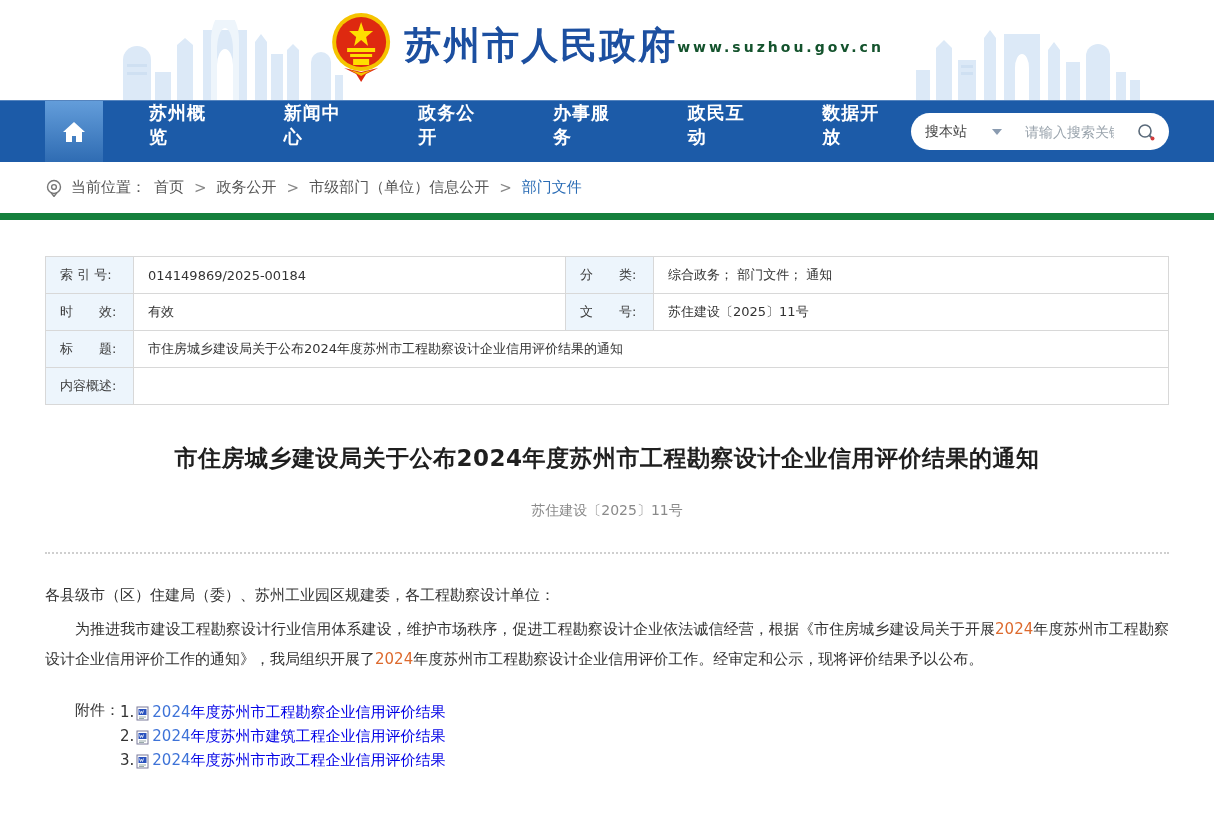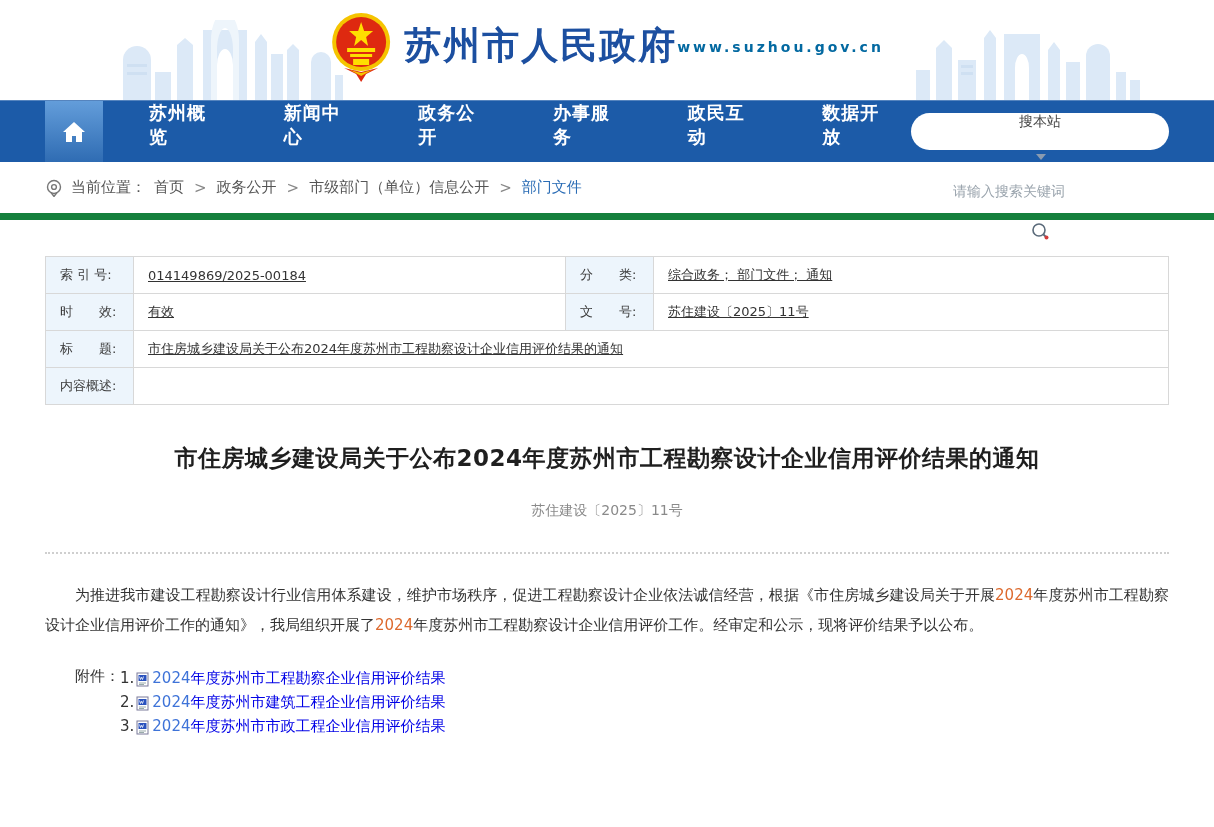--- a/index.html
+++ b/index.html
@@ -8,32 +8,32 @@
 
   
   .site-header { position:relative; height:100px; background:#fff; overflow:hidden; }
   .skyline { position:absolute; bottom:0; opacity:1; }
   .skyline.left { left:115px; }
   .skyline.right { right:70px; }
   .logo-wrap { position:absolute; left:50%; top:10px; transform:translateX(-50%);
                display:flex; align-items:center; gap:12px; }
   .site-title-block { display:flex; align-items:center; }
   .site-title { font-size:37px; font-weight:bold; color:#1c4fa0; letter-spacing:2px; line-height:1.25; }
-  .site-url { font-size:14px; font-weight:bold; color:#0369a1; letter-spacing:3px; margin-top:2px; }
+  .site-url { font-size:14px; font-weight:bold; color:#14532d; letter-spacing:3px; margin-top:2px; }
 
   
   .navbar { height:62px; background:#1c5ba8; display:flex; align-items:stretch;
             padding:0 45px; position:relative; border-top:1px solid rgba(255,255,255,.25); }
   .home-btn { width:58px; display:flex; align-items:center; justify-content:center;
               background:linear-gradient(#639dda,#2f6cb3); cursor:pointer; }
   .nav-items { display:flex; flex:1; align-items:flex-start; }
   .nav-item { color:#fff; font-size:18px; font-weight:bold; padding:0 24px; margin-left:22px;
               cursor:pointer; letter-spacing:1px; }
   .search-pill { align-self:center; width:258px; height:37px; background:#fff; border-radius:19px;
-                 display:flex; align-items:center; padding:0 14px; gap:23px;flex-direction:column; }
+                 display:flex; align-items:center; padding:0 14px; gap:23px; }
   .search-scope { font-size:14px; color:#444; white-space:nowrap; cursor:pointer; }
   .caret-down { width:0; height:0; border-left:5px solid transparent; border-right:5px solid transparent;
                 border-top:6px solid #8a9bb0; display:inline-block; margin-left:2px; }
   .search-input { border:none; outline:none; flex:1; font-size:14px; color:#333; min-width:0;
                   font-family:"DejaVu Sans","Liberation Sans",sans-serif; }
   .search-input::placeholder { color:#9aa4ad; }
   .search-btn { background:none; border:none; cursor:pointer; display:flex; align-items:center; }
 
   
   .breadcrumb-bar { padding:0 45px; height:58px; display:flex; align-items:center; gap:8px;
@@ -41,21 +41,21 @@
   .crumb { color:#555; cursor:pointer; }
   .crumb-sep { color:#888; margin:0 2px; }
   .crumb.current { color:#2a6cb5; }
 
   
   .meta-table-wrap { padding:36px 45px 0 45px; }
   table.meta { width:100%; border-collapse:collapse; table-layout:fixed; font-size:13px; color:#333; }
   table.meta td { border:1px solid #d8d8d8; height:37px; padding:6px 14px; vertical-align:middle; }
   td.lbl { background:#edf5fc; color:#3b3b3b; white-space:pre; width:88px; }
   td.lbl2 { background:#edf5fc; color:#3b3b3b; white-space:pre; width:88px; }
-  td.val { background:#fff;text-decoration:underline; }
+  td.val { background:#fff; }
 
   
   .article { padding:0 45px; }
   .doc-title { text-align:center; font-size:23px; font-weight:bold; color:#1f1f1f;
                margin-top:38px; letter-spacing:.5px; }
   .doc-number { text-align:center; font-size:14px; color:#8a8a8a; margin-top:28px; }
   .dash-divider { border:none; border-top:2px dotted #cfcfcf; margin:32px 0 0 0; }
 
   .doc-body { font-size:15px; color:#333; margin-top:26px; line-height:30px; }
   .salutation { }
@@ -202,20 +202,21 @@
   </tbody>
     </table>
 </div>
 
 <div class="article">
   <div class="doc-title">市住房城乡建设局关于公布2024年度苏州市工程勘察设计企业信用评价结果的通知</div>
   <div class="doc-number">苏住建设〔2025〕11号</div>
   <hr class="dash-divider">
 
   <div class="doc-body">
+    <div class="salutation">各县级市（区）住建局（委）、苏州工业园区规建委，各工程勘察设计单位：</div>
     <div class="para"><span>为推进我市建设工程勘察设计行业信用体系建设，维护市场秩序，促进工程勘察设计企业依法诚信经营，根据《市住房城乡建设局关于开展</span><span class="hl-2024">2024</span><span>年度苏州市工程勘察设计企业信用评价工作的通知》，我局组织开展了</span><span class="hl-2024">2024</span><span>年度苏州市工程勘察设计企业信用评价工作。经审定和公示，现将评价结果予以公布。</span></div>
   </div>
 
   <div class="attachments">
     <div class="att-row">
       <span class="att-label">附件：</span>
       <span class="att-num">1.</span>
       <a class="att-link">
         <svg class="doc-icon" width="14" height="15" viewBox="0 0 14 15">
           <rect x="1" y="1" width="11" height="13" fill="#fff" stroke="#7a7a9a" stroke-width="1"></rect>

